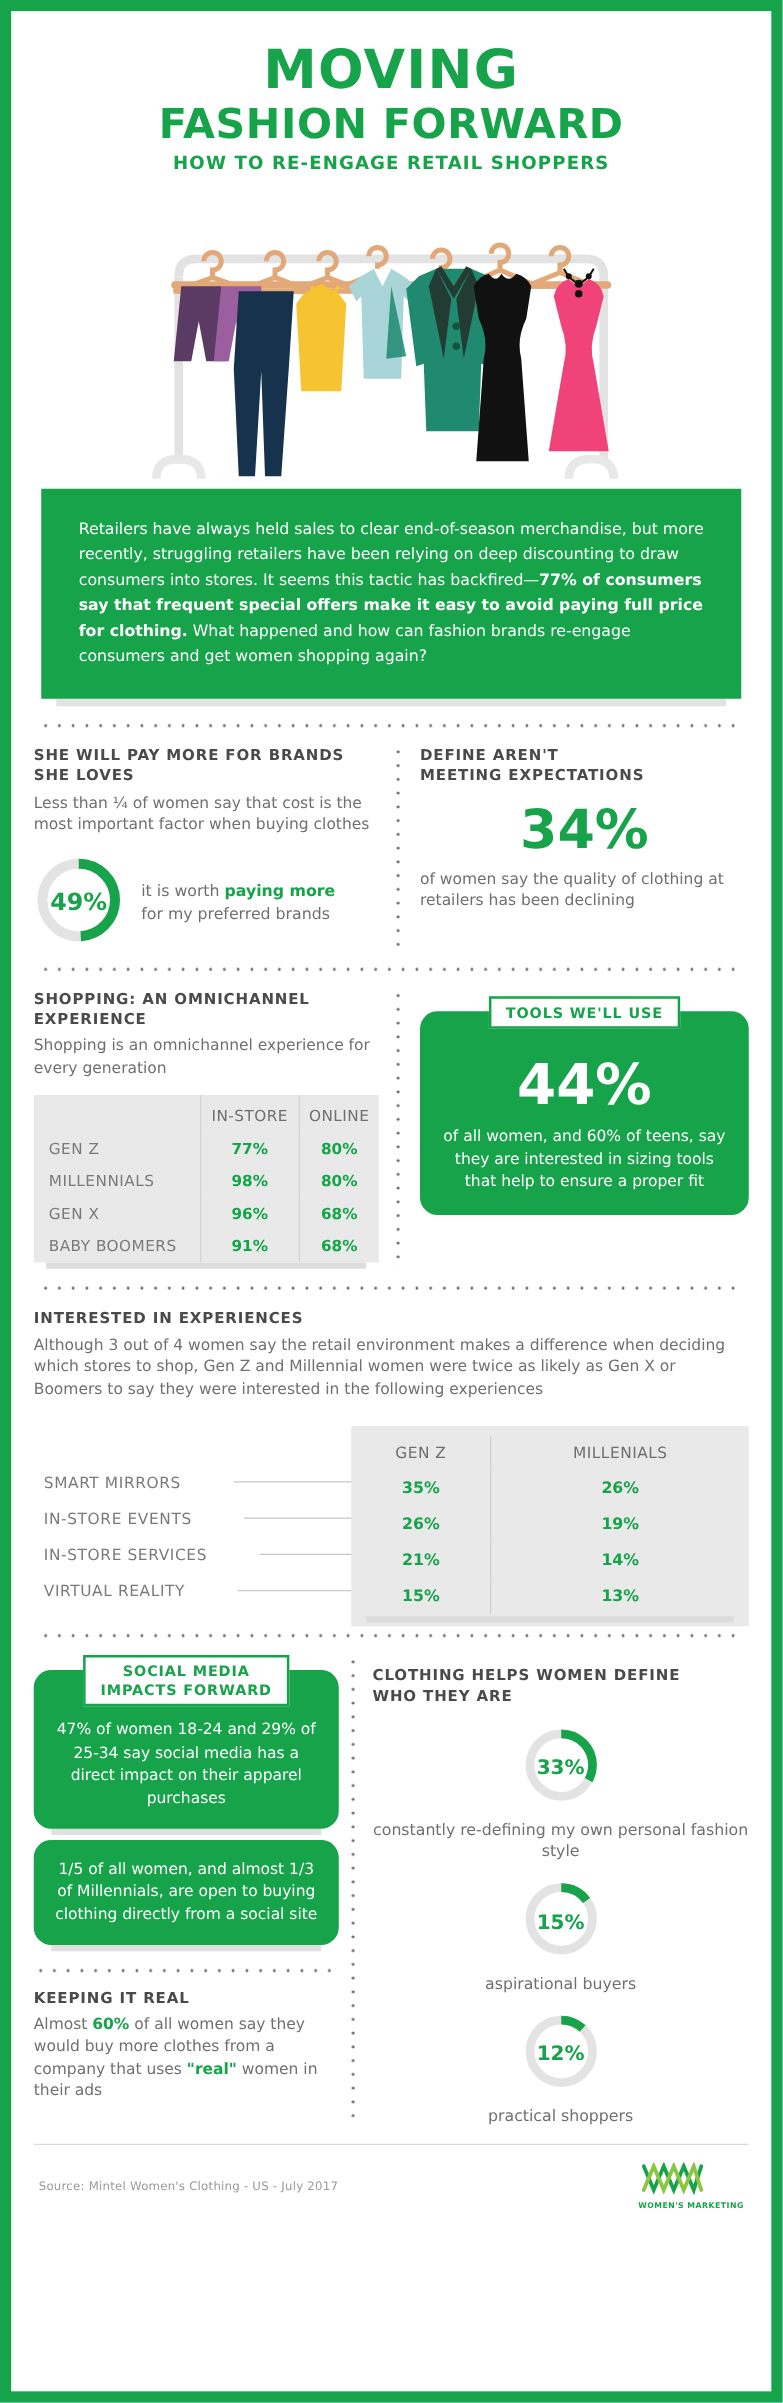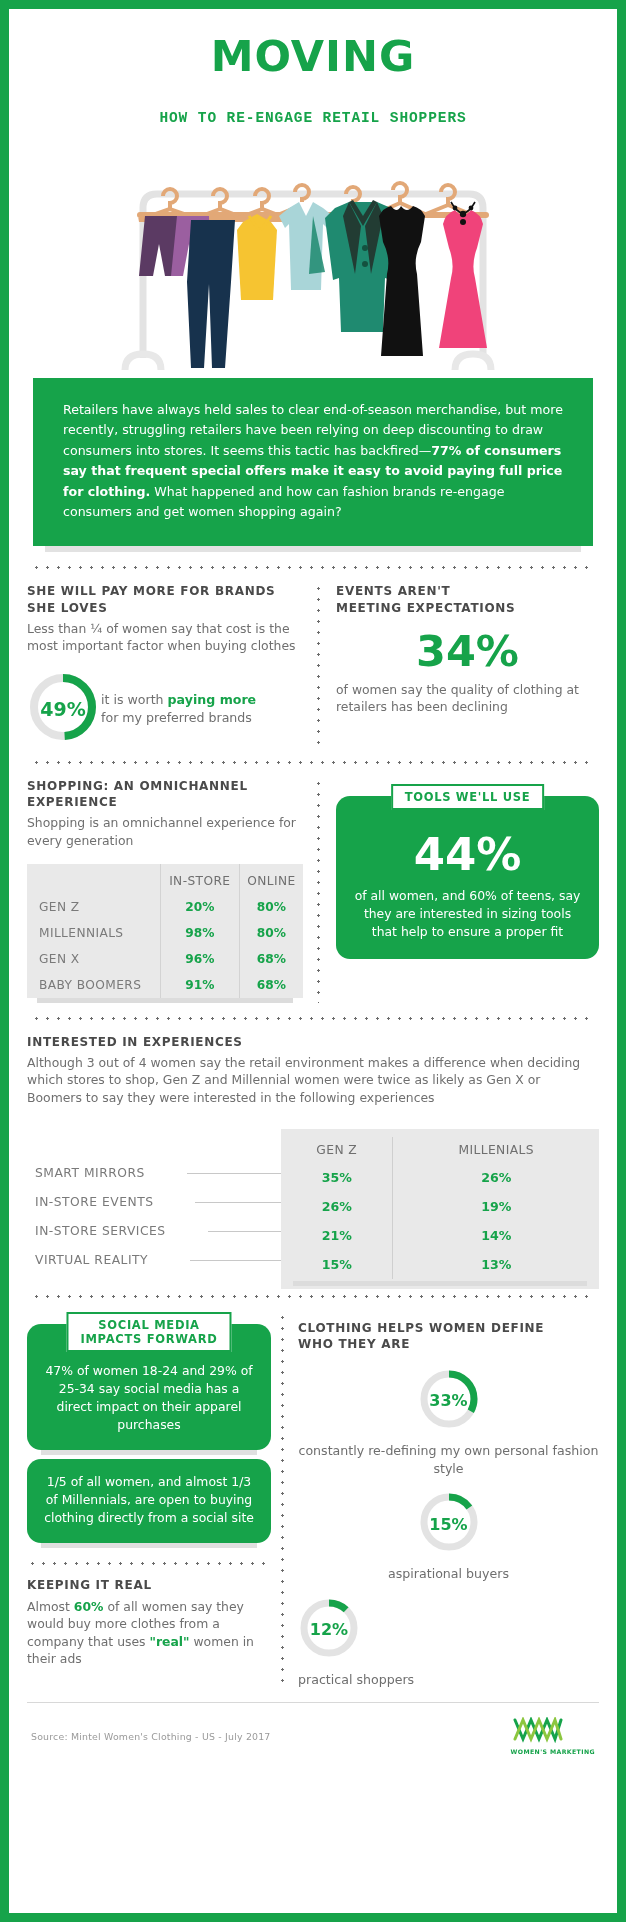--- a/index.html
+++ b/index.html
@@ -48,22 +48,21 @@
     font-weight: 700;
     letter-spacing: 0.5px;
     line-height: 1.18;
     margin-top: 2px;
   }
   .subtitle {
     color: #16a34a;
     font-size: 14.5px;
     font-weight: 700;
     letter-spacing: 0.9px;
-    margin-top: 32px;
-    font-family: Liberation Mono, monospace;
+    margin-top: 4px;
   }
 
   
   .rack-wrap { position: relative; height: 240px; margin-top: 12px; }
   .rack-svg { display: block; margin: 0 auto; }
 
   
   .intro-block {
     position: relative;
     background: #16a34a;
@@ -112,21 +111,21 @@
     line-height: 1.42;
   }
   .green { color: #16a34a; }
 
   
   .row2 { display: flex; align-items: stretch; gap: 0; }
   .col-l { width: 290px; padding-right: 14px; }
   .col-r { flex: 1; padding-left: 16px; }
 
   
-  .donut-row { display: flex; align-items: center; gap: 2px; margin-top: 16px; }
+  .donut-row { display: flex; align-items: center; gap: 14px; margin-top: 16px; }
   .donut { position: relative; }
   .donut .pct {
     position: absolute; inset: 0;
     display: flex; align-items: center; justify-content: center;
     color: #16a34a; font-weight: 700;
   }
   .donut-lg .pct { font-size: 19px; }
   .donut-sm .pct { font-size: 16px; }
   .donut-caption {
     color: #6f6f6f; font-size: 12.6px; line-height: 1.4;
@@ -209,20 +208,21 @@
   .logo-txt { color: #16a34a; font-size: 6.2px; font-weight: 700; letter-spacing: 0.4px; text-align: center; margin-top: 1px; }
 </style>
 </head>
 <body>
 
 <div class="page">
 <div class="inner">
 
   <div class="header">
     <div class="title-1">MOVING</div>
+    <div class="title-2">FASHION FORWARD</div>
     <div class="subtitle">HOW TO RE-ENGAGE RETAIL SHOPPERS</div>
   </div>
 
   <div class="rack-wrap">
     <svg class="rack-svg" width="420" height="240" viewBox="0 0 420 240">
 
       <path d="M40 70 q0 -14 14 -14 h312 q14 0 14 14 v150" fill="none" stroke="#e3e3e3" stroke-width="7"></path>
       <path d="M40 70 v150" fill="none" stroke="#e3e3e3" stroke-width="7"></path>
       <path d="M22 232 q0 -16 18 -16 q18 0 18 16" fill="none" stroke="#e8e8e8" stroke-width="7"></path>
       <path d="M352 232 q0 -16 18 -16 q18 0 18 16" fill="none" stroke="#e8e8e8" stroke-width="7"></path>
@@ -302,21 +302,21 @@
           <span>it is worth </span><b class="green">paying more</b><br>
           <span>for my preferred brands</span>
         </div>
       </div>
     </div>
 
     <div class="dots-v"></div>
 
     <div class="col-r">
       <h3 class="sec">
-        <span>EVENTS AREN'T</span><br>
+        <span>DEFINE AREN'T</span><br>
         <span>MEETING EXPECTATIONS</span>
       </h3>
       <div class="big-pct">34%</div>
       <p class="mid-note">of women say the quality of clothing at retailers has been declining</p>
     </div>
   </div>
 
   <div class="dots-h"></div>
 
   <div class="row2">
@@ -326,21 +326,21 @@
       <div class="gtable">
         <table>
           <tbody>
                 <tr>
             <th></th>
             <th class="sep">IN-STORE</th>
             <th class="sep">ONLINE</th>
           </tr>
           <tr>
             <td class="lbl">GEN Z</td>
-            <td class="val sep">20%</td>
+            <td class="val sep">77%</td>
             <td class="val sep">80%</td>
           </tr>
           <tr>
             <td class="lbl">MILLENNIALS</td>
             <td class="val sep">98%</td>
             <td class="val sep">80%</td>
           </tr>
           <tr>
             <td class="lbl">GEN X</td>
             <td class="val sep">96%</td>
@@ -480,21 +480,21 @@
         <div class="donut donut-sm" style="display:inline-block">
           <svg width="62" height="62" viewBox="0 0 62 62">
             <circle cx="31" cy="31" r="25" fill="none" stroke="#e3e3e3" stroke-width="7"></circle>
             <circle cx="31" cy="31" r="25" fill="none" stroke="#16a34a" stroke-width="7" stroke-dasharray="23.6 133.5" transform="rotate(-90 31 31)"></circle>
           </svg>
           <div class="pct">15%</div>
         </div>
         <div class="donut-caption" style="margin-top:8px">aspirational buyers</div>
       </div>
 
-      <div style="text-align:left;margin-top:14px">
+      <div style="text-align:center;margin-top:14px">
         <div class="donut donut-sm" style="display:inline-block">
           <svg width="62" height="62" viewBox="0 0 62 62">
             <circle cx="31" cy="31" r="25" fill="none" stroke="#e3e3e3" stroke-width="7"></circle>
             <circle cx="31" cy="31" r="25" fill="none" stroke="#16a34a" stroke-width="7" stroke-dasharray="18.8 138.3" transform="rotate(-90 31 31)"></circle>
           </svg>
           <div class="pct">12%</div>
         </div>
         <div class="donut-caption" style="margin-top:8px">practical shoppers</div>
       </div>
     </div>

